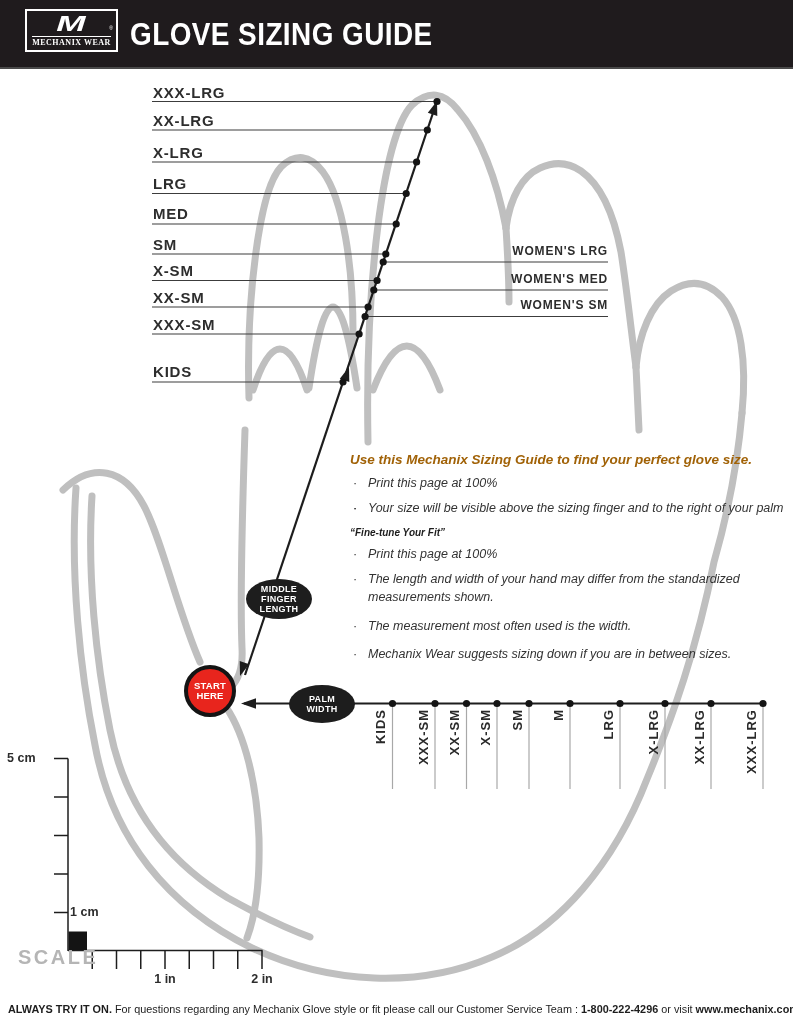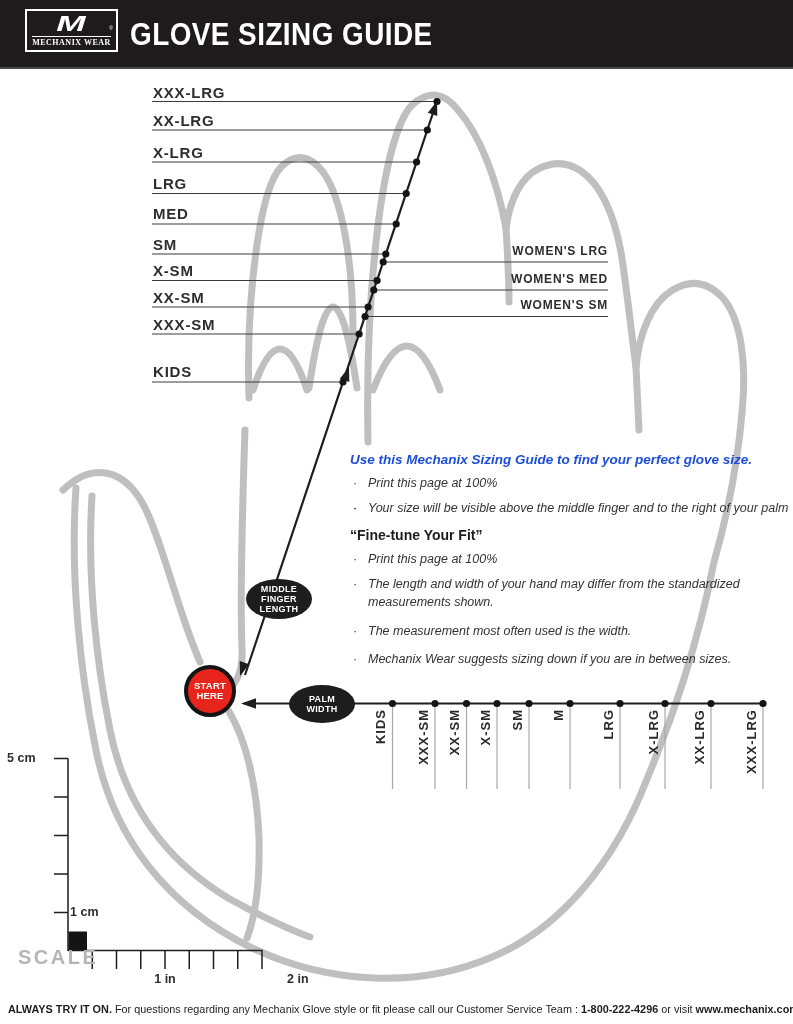--- a/index.html
+++ b/index.html
@@ -35,22 +35,22 @@
                 border:4px solid #141414;border-radius:50%;display:flex;flex-direction:column;
                 align-items:center;justify-content:center;color:#ffffff;font-weight:bold;}
   .start-circle div{font-size:9.5px;line-height:10.5px;letter-spacing:.2px;}
 
   
   .vlab{position:absolute;top:709px;writing-mode:vertical-rl;transform:rotate(180deg);
         font-weight:bold;font-size:13px;letter-spacing:1px;color:#2a2a2a;line-height:16px;white-space:nowrap;}
 
   
   .instructions{position:absolute;left:350px;top:452px;width:444px;color:#333333;}
-  .ins-title{font-weight:bold;font-style:italic;font-size:13.5px;color:#1d4ed8;margin:0 16px 7px 0;}
-  .ins-title2{font-weight:bold;font-size:14px;color:#1d1d1d;margin:10px 0 7px 0;}
+  .ins-title{font-weight:bold;font-style:italic;font-size:13.5px;color:#a16207;margin:0 16px 7px 0;}
+  .ins-title2{font-weight:bold;font-style:italic;font-size:10px;color:#1d1d1d;margin:10px 0 7px 0;}
   .ins-li{position:relative;font-style:italic;font-size:12.5px;line-height:18.5px;padding-left:18px;margin:0 0 6px 0;}
   .ins-li.gap{margin-top:10px;}
   .ins-li .dot{position:absolute;left:3px;top:0;font-style:normal;}
 
   
   .scale-txt{position:absolute;font-size:12.5px;font-weight:600;color:#2d2d2d;white-space:nowrap;}
   .scale-word{position:absolute;left:18px;top:946px;font-size:20px;font-weight:bold;letter-spacing:2.5px;color:#b5b5b5;}
 
   
   .footer{position:absolute;left:8px;top:1003px;width:785px;font-size:11.2px;color:#1d1d1d;
@@ -224,21 +224,21 @@
     <div class="ins-title">Use this Mechanix Sizing Guide to find your perfect glove size.</div>
     <div class="ins-li">
       <span class="dot">·</span>
       <span>Print this page at 100%</span>
     </div>
     <div class="ins-li">
       <span class="dot">·</span>
     </div>
     <div class="ins-li">
       <span class="dot">·</span>
-      <span>Your size will be visible above the middle finger and to the right of your palm</span>
+      <span>Your size will be visible above the sizing finger and to the right of your palm</span>
     </div>
     <div class="ins-title2">“Fine-tune Your Fit”</div>
     <div class="ins-li">
       <span class="dot">·</span>
       <span>Print this page at 100%</span>
     </div>
     <div class="ins-li">
       <span class="dot">·</span>
       <span>The length and width of your hand may differ from the standardized measurements shown.</span>
     </div>
@@ -248,20 +248,20 @@
     </div>
     <div class="ins-li gap">
       <span class="dot">·</span>
       <span>Mechanix Wear suggests sizing down if you are in between sizes.</span>
     </div>
   </div>
 
   <div class="scale-txt" style="left:7px;top:751px;">5 cm</div>
   <div class="scale-txt" style="left:22px;top:905px;margin-left:48px;">1 cm</div>
   <div class="scale-txt" style="left:150px;top:972px;width:30px;text-align:center;">1 in</div>
-  <div class="scale-txt" style="left:247px;top:972px;width:30px;text-align:left;margin-left:40px;">2 in</div>
+  <div class="scale-txt" style="left:247px;top:972px;width:30px;text-align:center;">2 in</div>
   <div class="scale-word">SCALE</div>
 
   <div class="footer">
     <b>ALWAYS TRY IT ON.</b><span> For questions regarding any Mechanix Glove style or fit please call our Customer Service Team : </span><b>1-800-222-4296</b><span> or visit </span><b>www.mechanix.com</b>
   </div>
 
 </div>
 
 </body></html>

